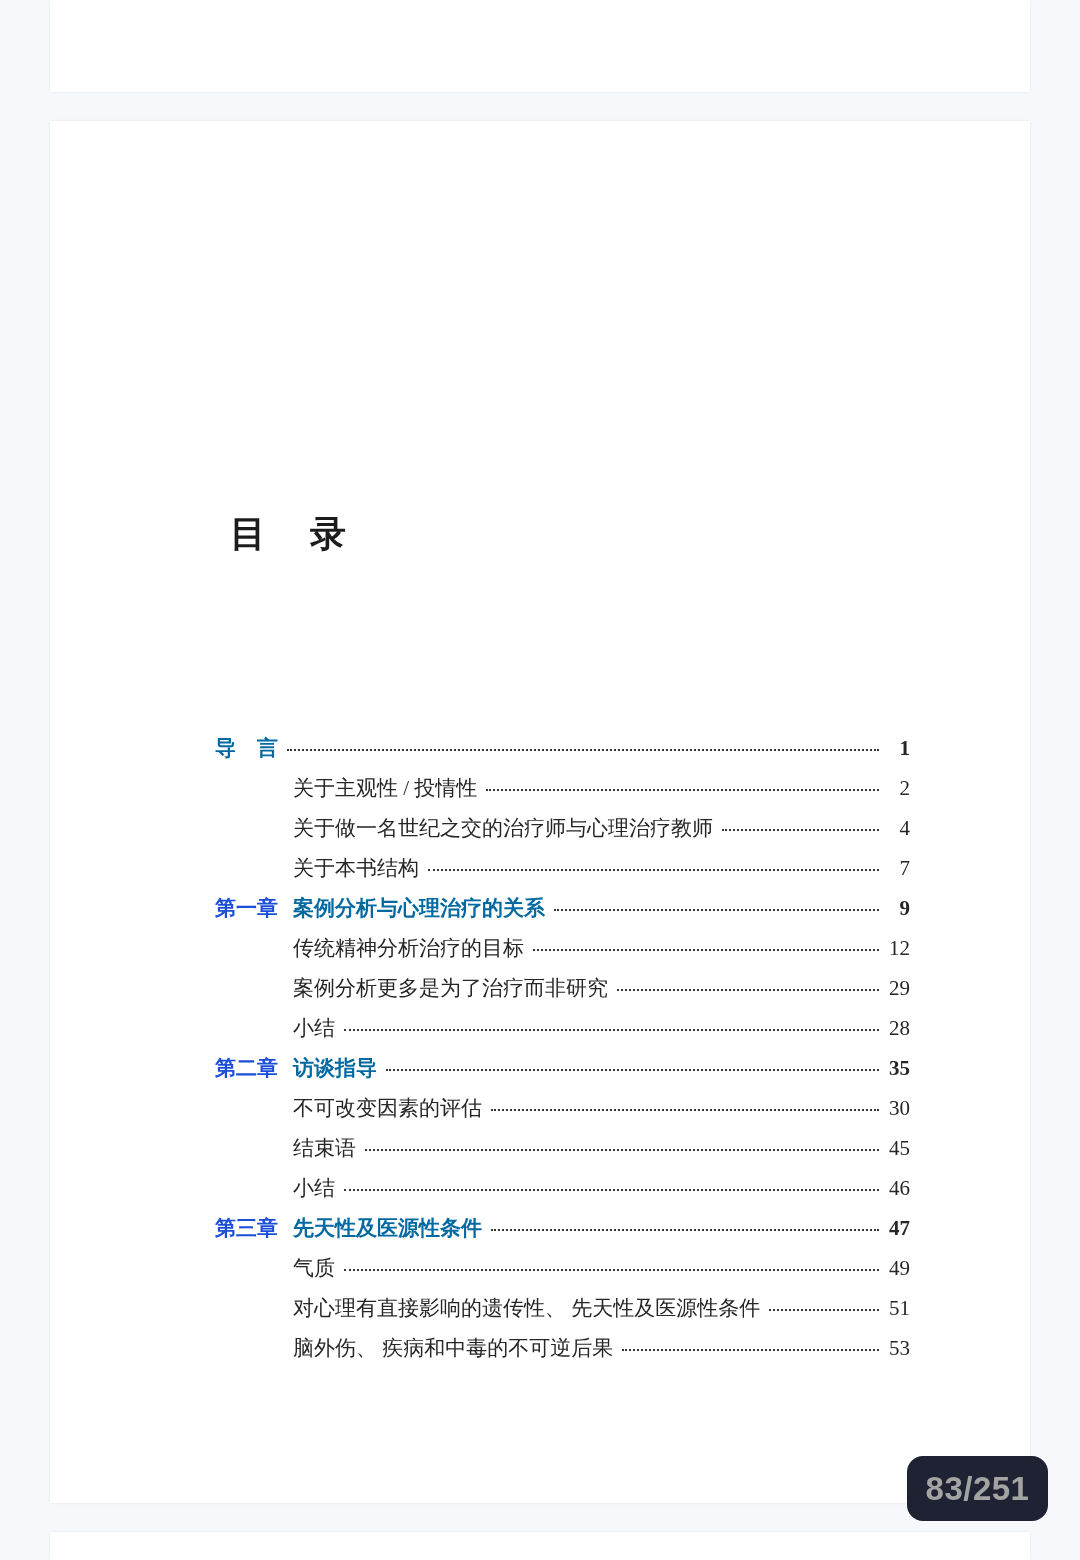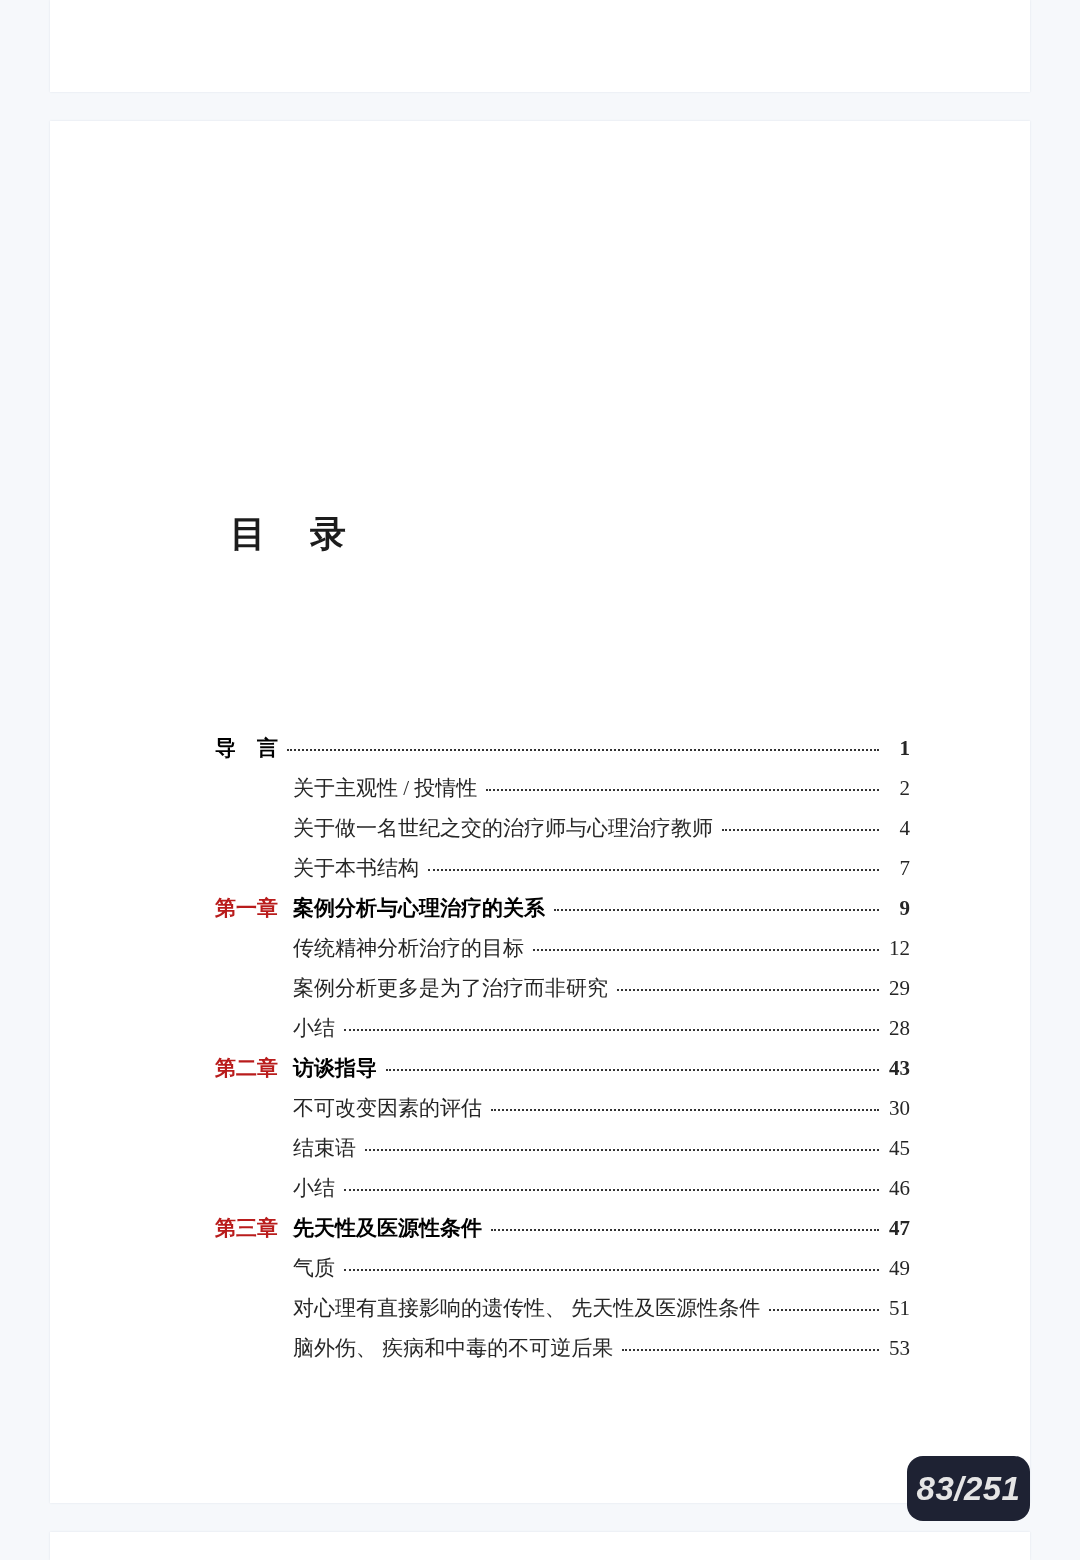--- a/index.html
+++ b/index.html
@@ -51,24 +51,24 @@
     align-items: center;
     height: 40px;
     font-size: 21px;
     color: #262626;
     white-space: pre;
   }
   .toc-chapter {
     flex: none;
     width: 78px;
     font-weight: 700;
-    color: #b91c1c;
+    color: #1d4ed8;
     font-family: Liberation Serif, serif;
   }
-  .toc-row.bold .toc-text { font-weight: 700; color: #000000; }
+  .toc-row.bold .toc-text { font-weight: 700; color: #0369a1; }
   .toc-row.bold .toc-page-num { font-weight: 700; }
   .toc-text { flex: none; }
   .dots {
     flex: 1;
     height: 0;
     border-bottom: 2px dotted #333333;
     margin: 0 5px 0 9px;
     position: relative;
     top: 2px;
     min-width: 20px;
@@ -77,33 +77,32 @@
     flex: none;
     min-width: 26px;
     text-align: right;
     font-size: 21px;
   }
 
   .page-indicator {
     position: absolute;
     left: 907px;
     top: 1456px;
-    width: 123px;
+    width: 141px;
     height: 65px;
     border-radius: 16px;
     background: var(--badge, #1e2233);
-    color: #e5e5e5;
+    color: #a3a3a3;
     font-family: "Liberation Sans", "DejaVu Sans", sans-serif;
     font-size: 33px;
     font-weight: 700;
     display: flex;
     align-items: center;
     justify-content: center;
     letter-spacing: 0.5px;
-    font-style: italic;
   }
 </style>
 </head>
 <body>
 
 <div class="viewport" style="--bg: #f6f8fb; --page: #ffffff; --badge: #1e2233;">
 
   <div class="page page-prev"></div>
 
   <div class="page page-current">
@@ -163,21 +162,21 @@
     <span class="toc-chapter"></span>
     <span class="toc-text">小结</span>
     <span class="dots"></span>
     <span class="toc-page-num">28</span>
   </div>
 
   <div class="toc-row bold">
     <span class="toc-chapter">第二章</span>
     <span class="toc-text">访谈指导</span>
     <span class="dots"></span>
-    <span class="toc-page-num">43</span>
+    <span class="toc-page-num">35</span>
   </div>
 
   <div class="toc-row">
     <span class="toc-chapter"></span>
     <span class="toc-text">不可改变因素的评估</span>
     <span class="dots"></span>
     <span class="toc-page-num">30</span>
   </div>
 
   <div class="toc-row">

